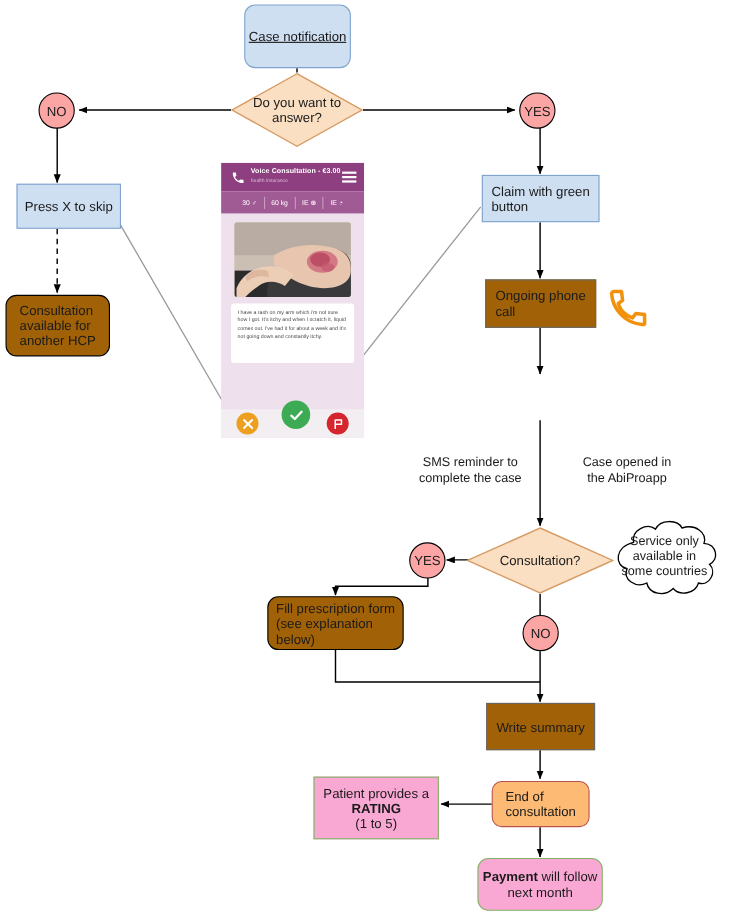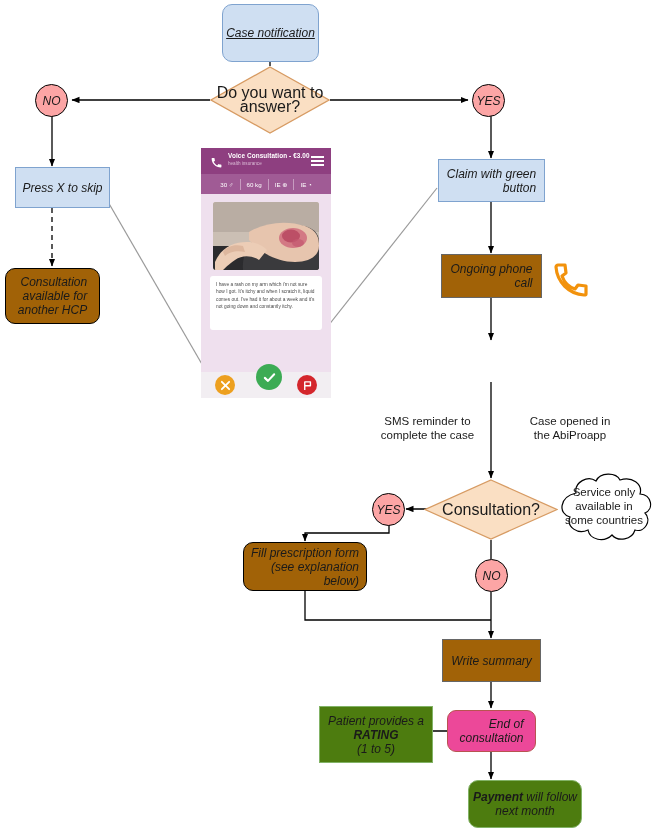--- a/index.html
+++ b/index.html
@@ -1,30 +1,30 @@
 <!DOCTYPE html>
 <html><head>
 <meta charset="utf-8">
 <style>
   html,body{margin:0;padding:0;background:#ffffff;}
   body{width:665px;height:831px;position:relative;overflow:hidden;
        font-family:"Liberation Sans","DejaVu Sans",sans-serif;color:#1a1a1a;}
   #canvas{position:absolute;left:0;top:0;width:665px;height:831px;}
   .node{position:absolute;box-sizing:border-box;display:flex;align-items:center;
-        justify-content:center;text-align:right;font-size:12px;line-height:14px;font-style:italic;}
+        justify-content:center;text-align:left;font-size:12px;line-height:14px;}
   .rect{border:1.4px solid #666666;background:#a16207;}
   .blue{background:#cfdff2;border:1.2px solid #7fa3cf;}
   .round{border-radius:10px;}
-  .green{background:#4d7c0f;border:1.2px solid #82b366;margin-left:34px;}
-  .pink{background:#ec4899;border:1.2px solid #b85450;border-radius:9px;}
+  .green{background:#f9a8d4;border:1.2px solid #82b366;}
+  .pink{background:#fdba74;border:1.2px solid #b85450;border-radius:9px;}
   .circ{border:1.4px solid #000;border-radius:50%;background:#fca5a5;font-size:12px;}
   .dia{position:absolute;}
   .dia .lbl{position:absolute;left:0;top:0;width:100%;height:100%;display:flex;
             align-items:center;justify-content:center;text-align:center;
-            font-size:16px;line-height:14px;z-index:3;}
+            font-size:12px;line-height:14px;z-index:3;}
   .edgetext{position:absolute;font-size:11.5px;line-height:14px;text-align:center;color:#1a1a1a;}
   svg.lines{position:absolute;left:0;top:0;width:665px;height:831px;overflow:visible;}
   
   #phone{position:absolute;left:201px;top:148px;width:130px;height:250px;
          background:#efe0ee;overflow:hidden;}
   #ph-head{position:absolute;left:0;top:0;width:130px;height:26px;background:#8e3f80;}
   #ph-title{position:absolute;left:27px;top:4px;font-size:6.4px;font-weight:bold;color:#fff;
             letter-spacing:.1px;}
   #ph-sub{position:absolute;left:27px;top:13px;font-size:4.6px;color:#d9b9d4;}
   #ph-phoneicon{position:absolute;left:9px;top:7px;width:13px;height:13px;color:#fff;}

